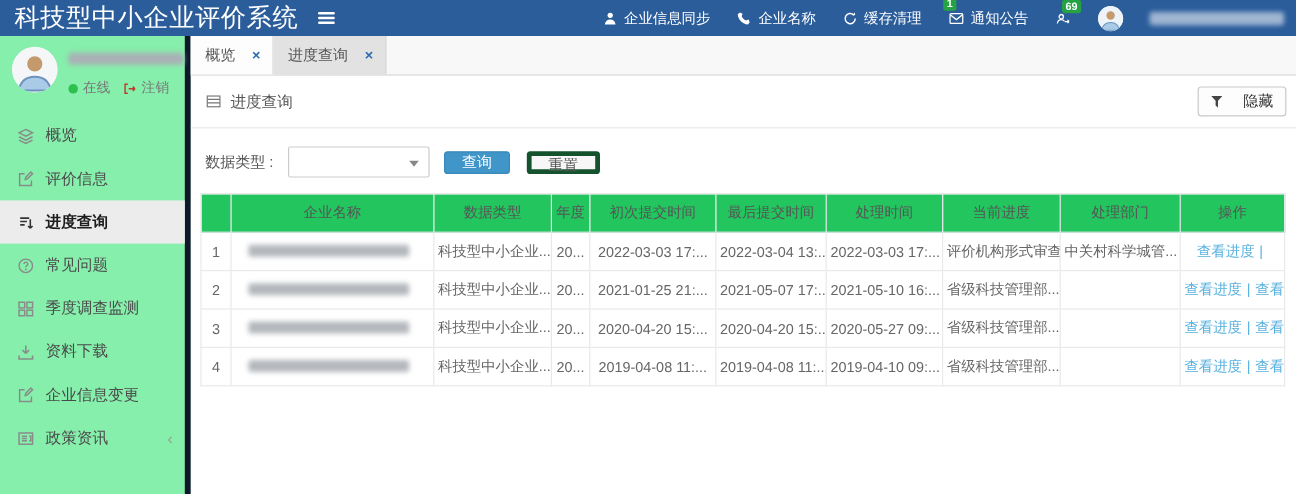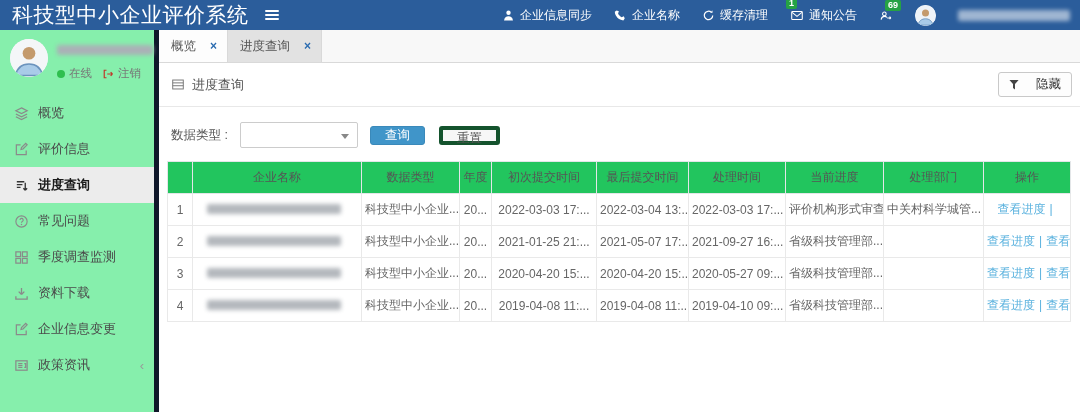--- a/index.html
+++ b/index.html
@@ -331,21 +331,21 @@
               <td>中关村科学城管...</td>
               <td><a class="link">查看进度</a><span class="sep">|</span></td>
             </tr>
             <tr>
               <td>2</td>
               <td class="company"><span class="redacted"></span></td>
               <td>科技型中小企业...</td>
               <td>20...</td>
               <td>2021-01-25 21:...</td>
               <td>2021-05-07 17:...</td>
-              <td>2021-09-27 16:...</td>
+              <td>2021-05-10 16:...</td>
               <td>省级科技管理部...</td>
               <td></td>
               <td><a class="link">查看进度</a><span class="sep">|</span><a class="link">查看...</a></td>
             </tr>
             <tr>
               <td>3</td>
               <td class="company"><span class="redacted"></span></td>
               <td>科技型中小企业...</td>
               <td>20...</td>
               <td>2020-04-20 15:...</td>

